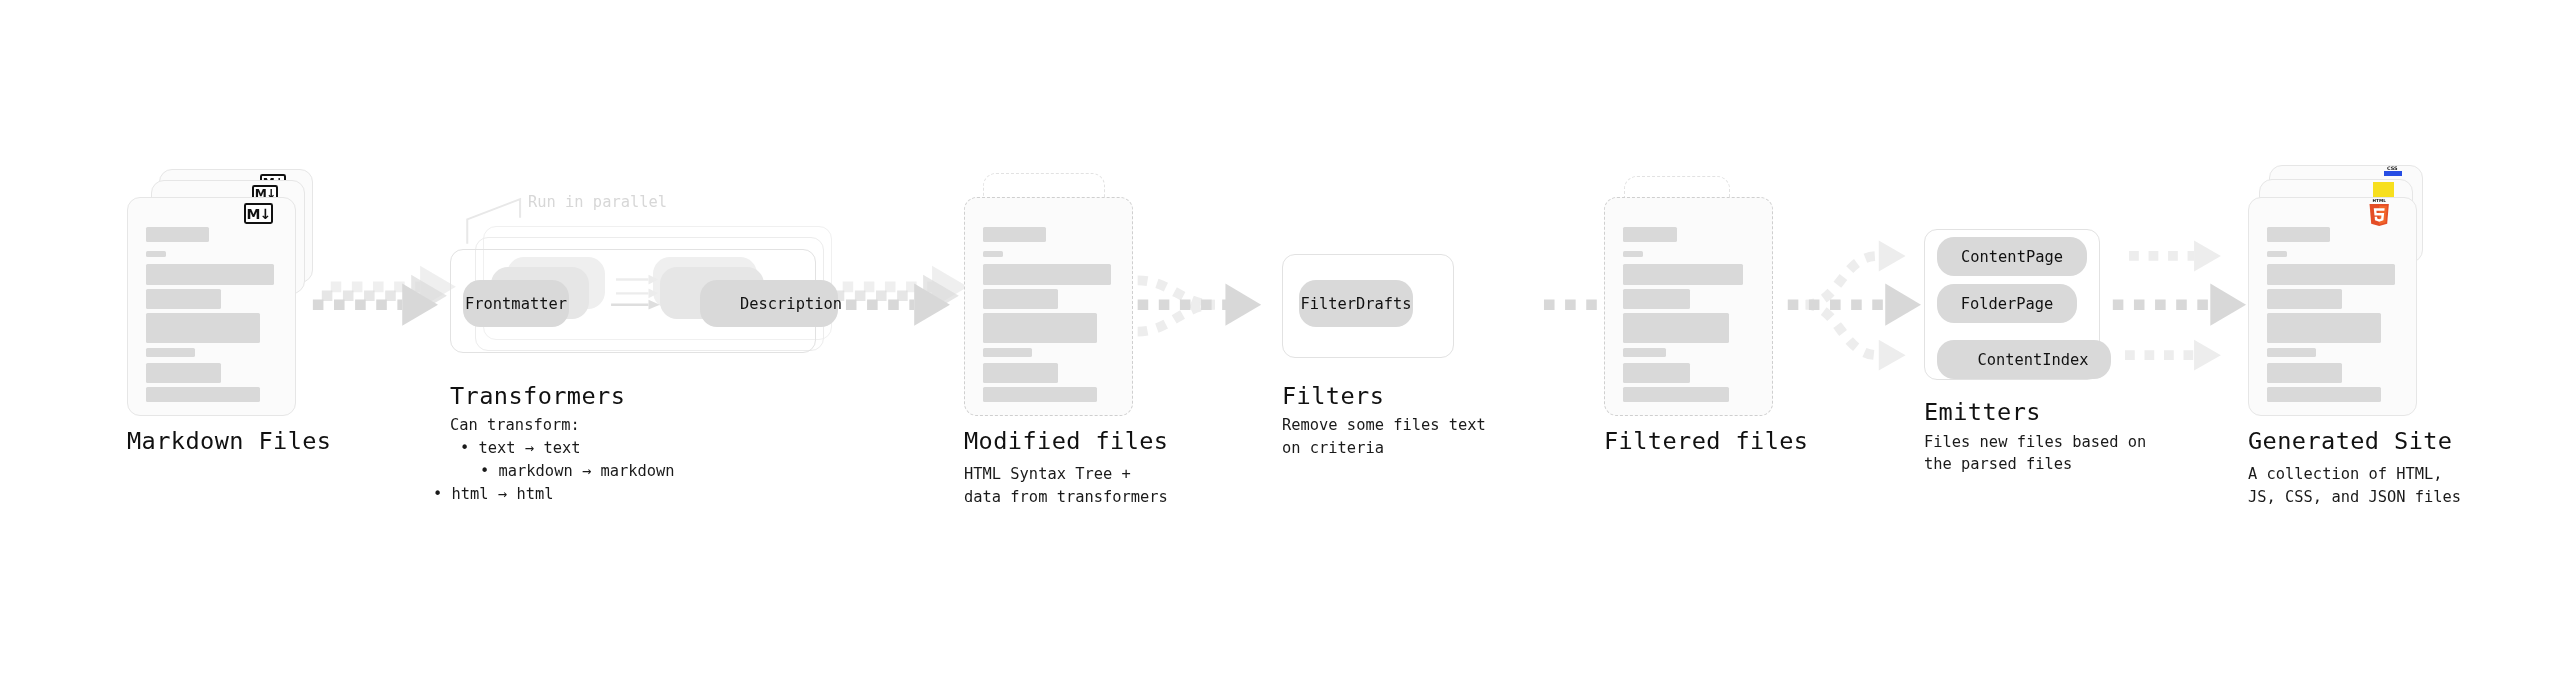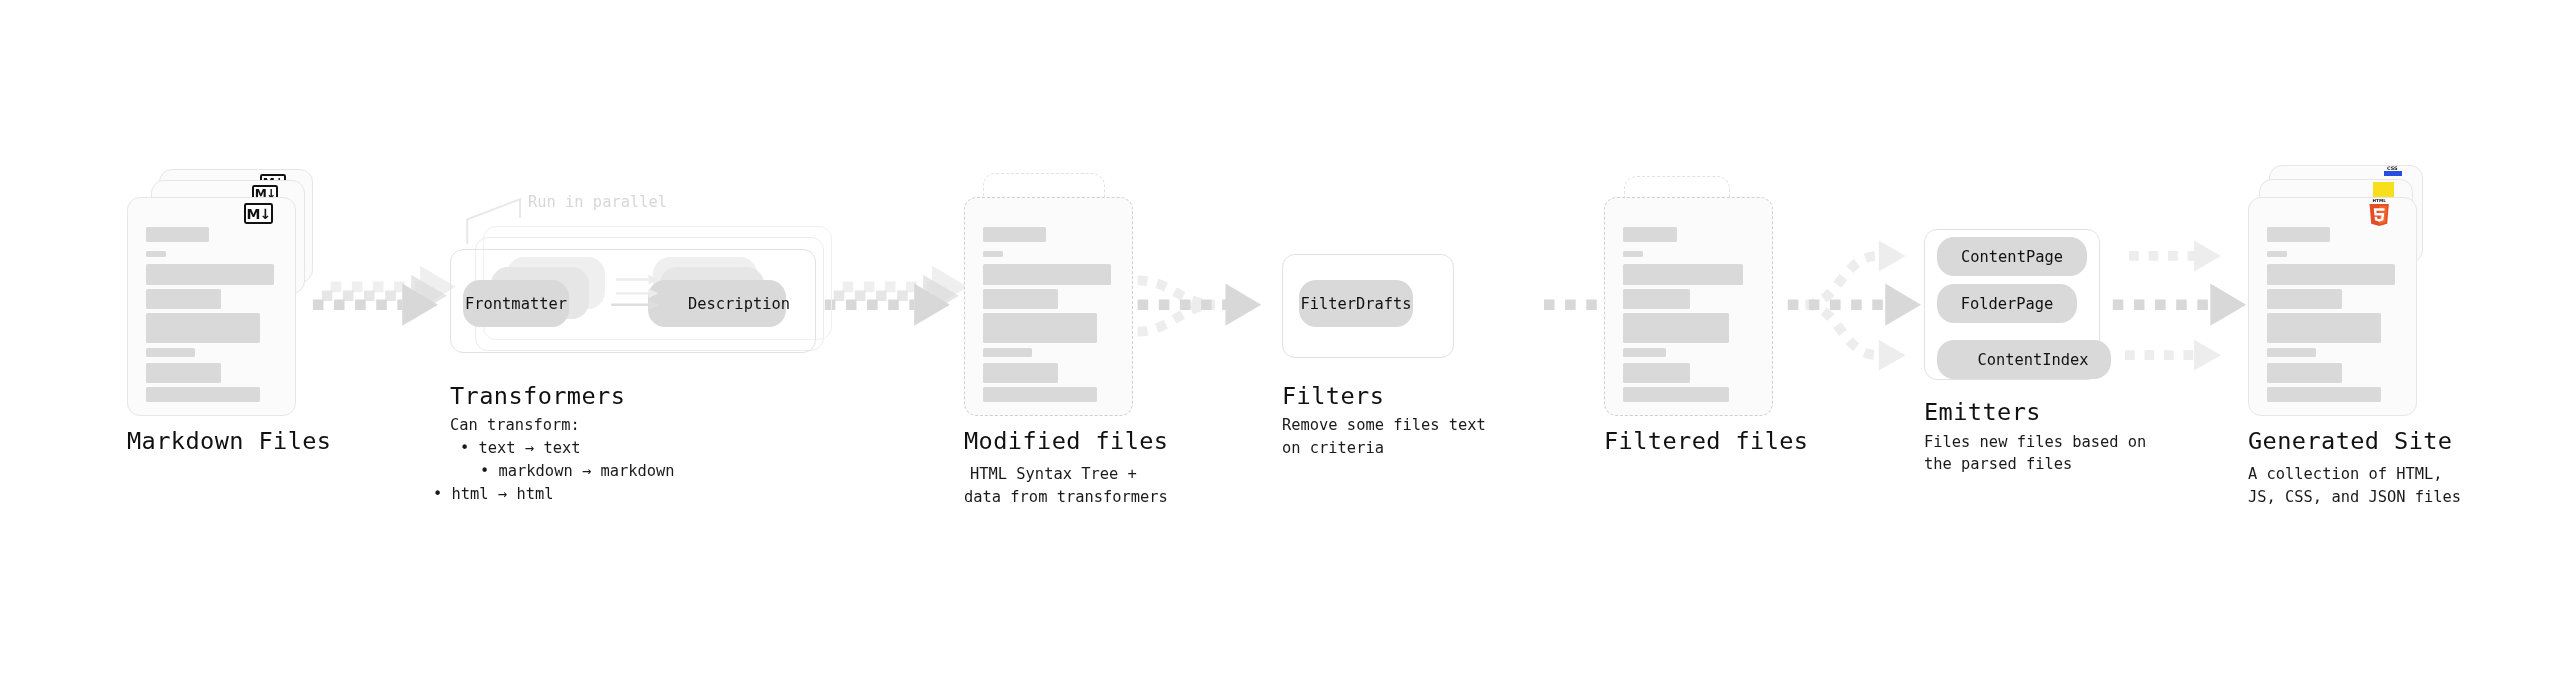--- a/index.html
+++ b/index.html
@@ -245,21 +245,21 @@
     <div class="group faint-1" style="left:483px; top:226px; width:349px; height:114px;"></div>
     <div class="group faint-2" style="left:475px; top:237px; width:349px; height:114px;"></div>
     <div class="group" style="left:450px; top:249px; width:366px; height:104px;"></div>
 
     <div class="chip g1" style="left:507px; top:257px; width:98px; height:52px;"></div>
     <div class="chip g2" style="left:491px; top:267px; width:98px; height:52px;"></div>
     <div class="chip g1" style="left:653px; top:257px; width:104px; height:52px;"></div>
     <div class="chip g2" style="left:660px; top:267px; width:104px; height:52px;"></div>
 
     <div class="chip" style="left:463px; top:280px; width:106px; height:47px;">Frontmatter</div>
-    <div class="chip" style="left:648px; top:280px; width:138px; height:47px;padding-left:44px;">Description</div>
+    <div class="chip" style="left:700px; top:280px; width:138px; height:47px;padding-left:44px;">Description</div>
 
     <svg class="arrowlayer" style="left:0;top:0;" viewBox="0 0 3170 838">
       <line x1="758" y1="344" x2="798" y2="344" stroke="#ececec" stroke-width="3"></line>
       <polygon points="798,338 810,344 798,350" fill="#ececec"></polygon>
       <line x1="758" y1="361" x2="798" y2="361" stroke="#ececec" stroke-width="3"></line>
       <polygon points="798,355 810,361 798,367" fill="#ececec"></polygon>
       <line x1="752" y1="375" x2="798" y2="375" stroke="#dedede" stroke-width="3"></line>
       <polygon points="798,369 812,375 798,381" fill="#dedede"></polygon>
     </svg>
   </div>
@@ -277,21 +277,21 @@
       <div class="bar" style="left:18px; top:53px; width:20.3px; height:5.7px;"></div>
       <div class="bar" style="left:18px; top:66px; width:128px; height:21px;"></div>
       <div class="bar" style="left:18px; top:91px; width:75px; height:19.5px;"></div>
       <div class="bar" style="left:18px; top:115px; width:114px; height:30px;"></div>
       <div class="bar" style="left:18px; top:150px; width:49px; height:9px;"></div>
       <div class="bar" style="left:18px; top:165px; width:75px; height:19.5px;"></div>
       <div class="bar" style="left:18px; top:189px; width:114px; height:14.6px;"></div>
     </div>
   </div>
   <div class="heading" style="left:964px; top:427px;">Modified files</div>
-  <div class="sub" style="left:964px; top:463px;margin-left:6px;">HTML Syntax Tree +</div>
+  <div class="sub" style="left:964px; top:463px;">HTML Syntax Tree +</div>
   <div class="sub" style="left:964px; top:486px;">data from transformers</div>
 
   <div class="group" style="left:1282px; top:254px; width:172px; height:104px;"></div>
   <div class="chip" style="left:1299px; top:280px; width:114px; height:47px;">FilterDrafts</div>
   <div class="heading" style="left:1282px; top:382px;">Filters</div>
   <div class="sub" style="left:1282px; top:414px;">Remove some files text</div>
   <div class="sub" style="left:1282px; top:437px;">on criteria</div>
 
   <div class="doc-stack">
     <div class="card dashed ghost" style="left:1624px; top:176px; width:106px; height:41px; border-color:#e2e2e2;"></div>

